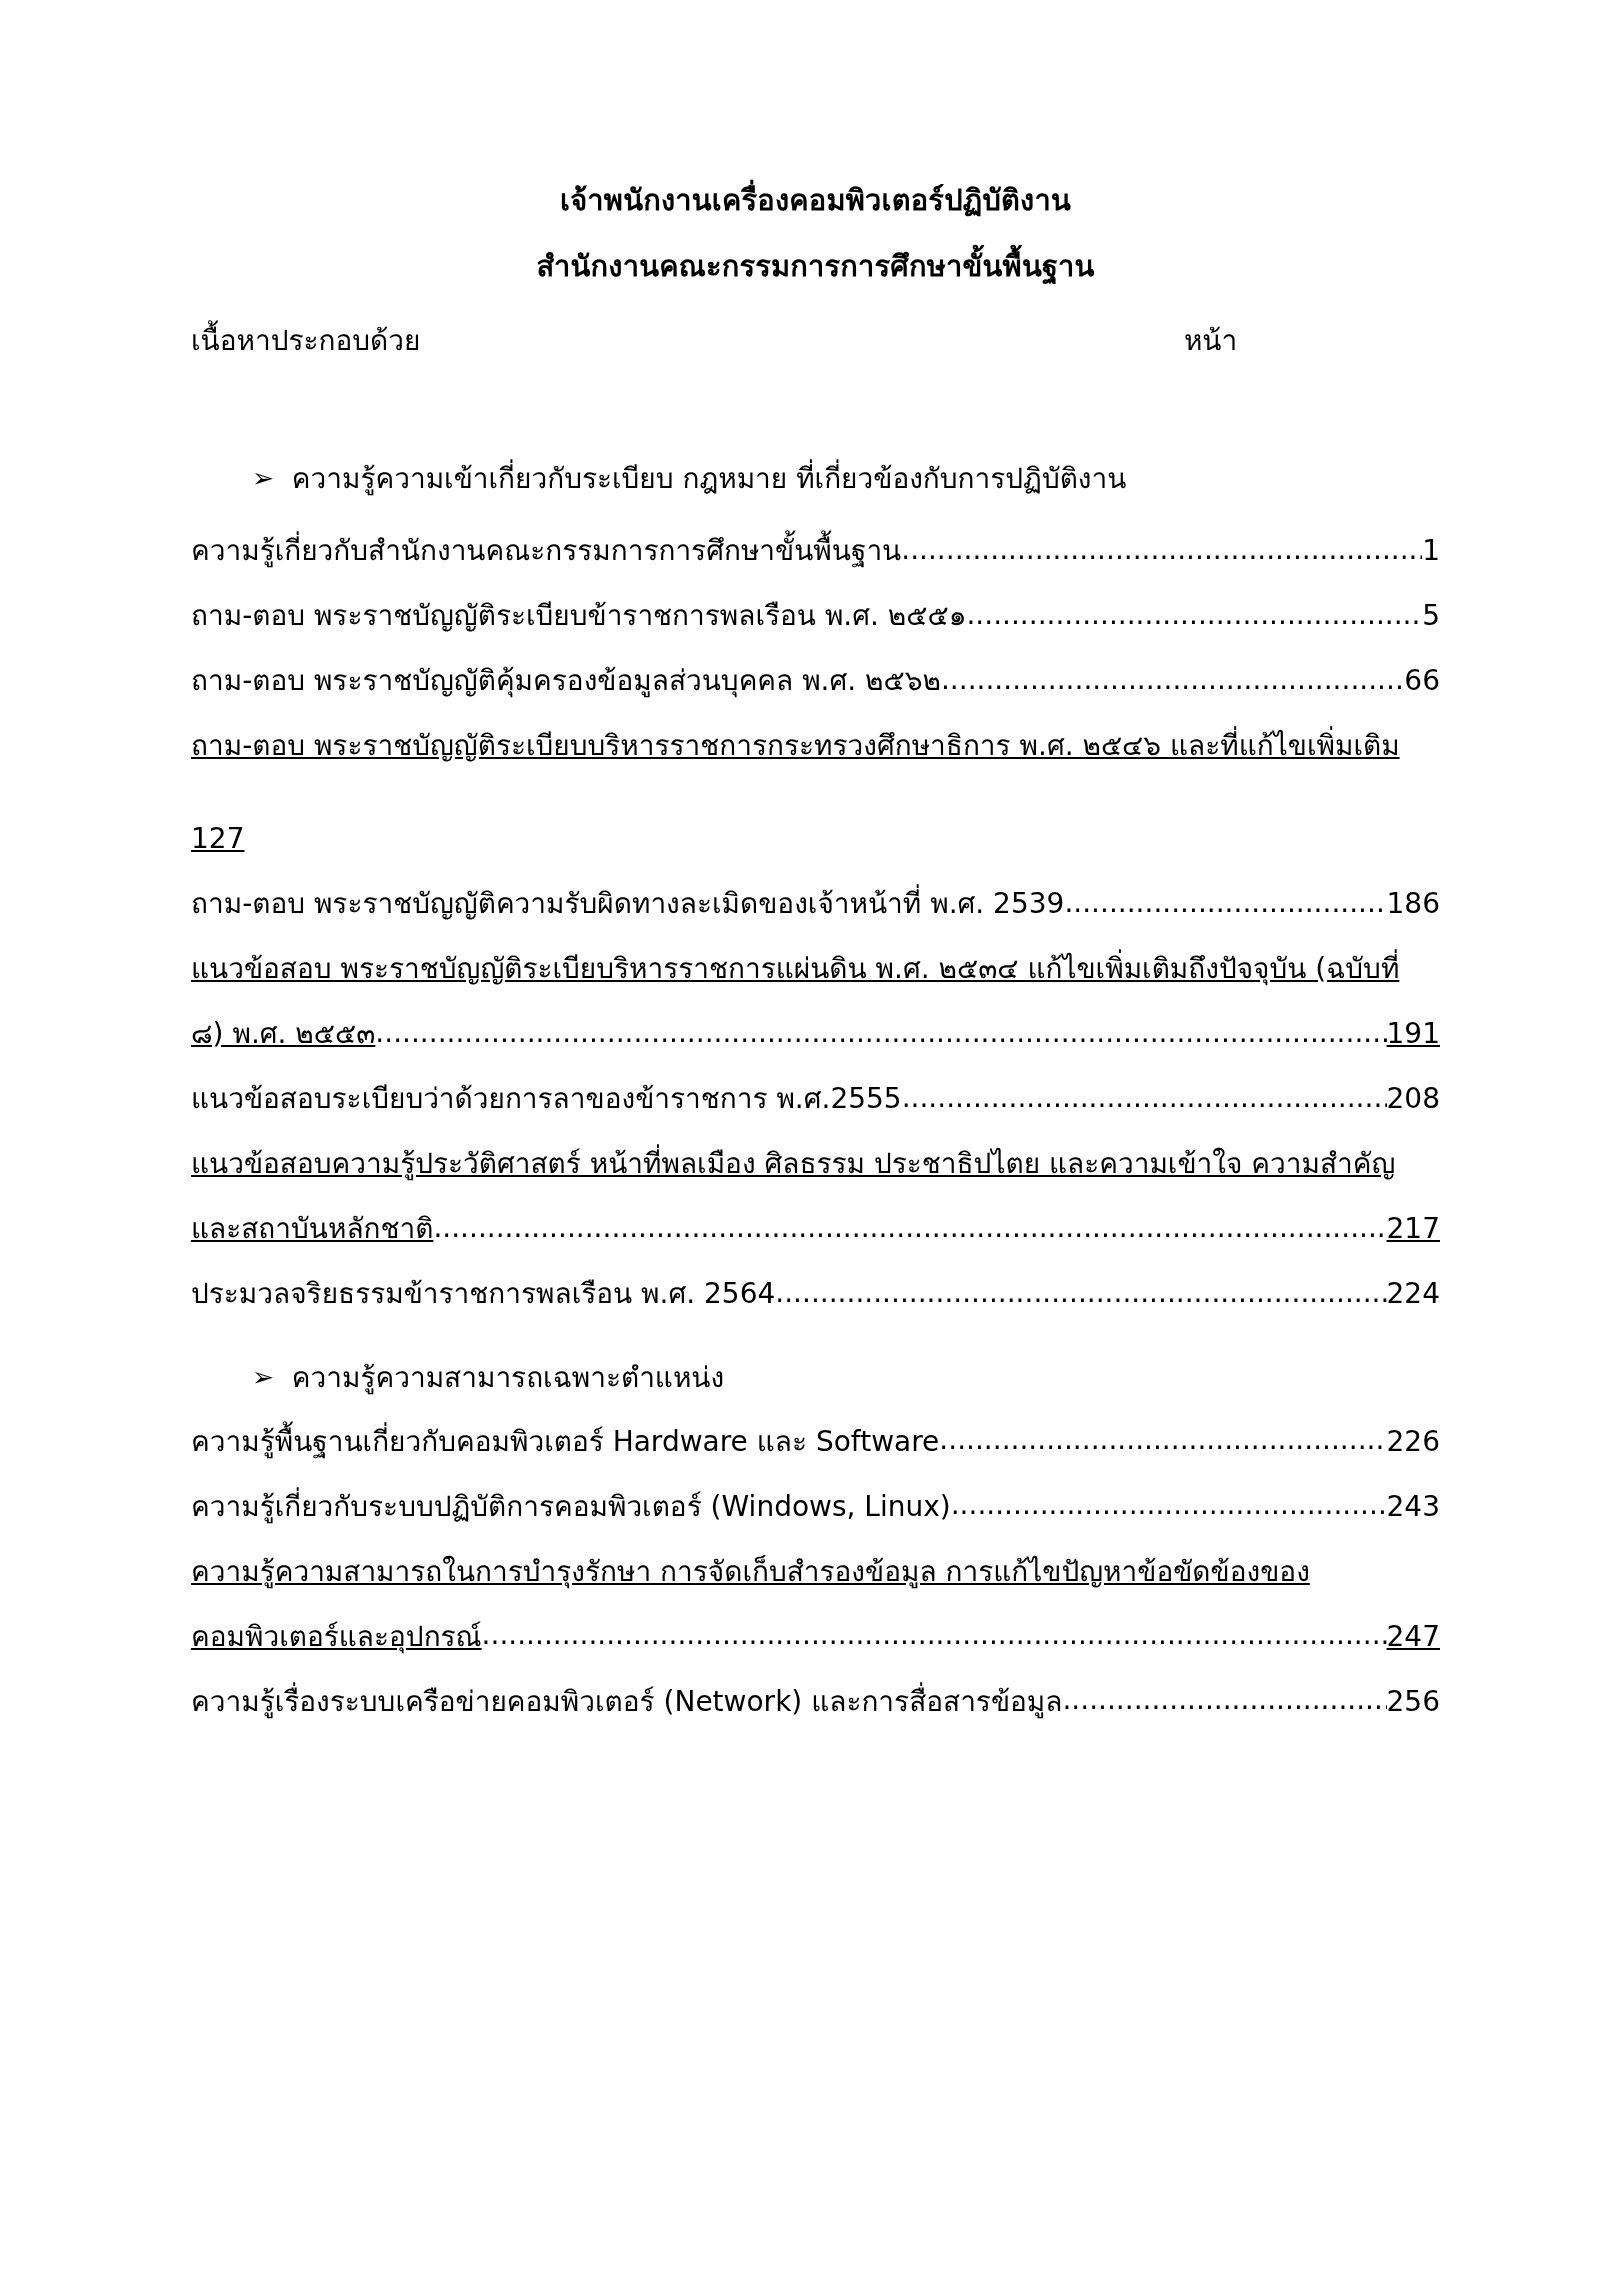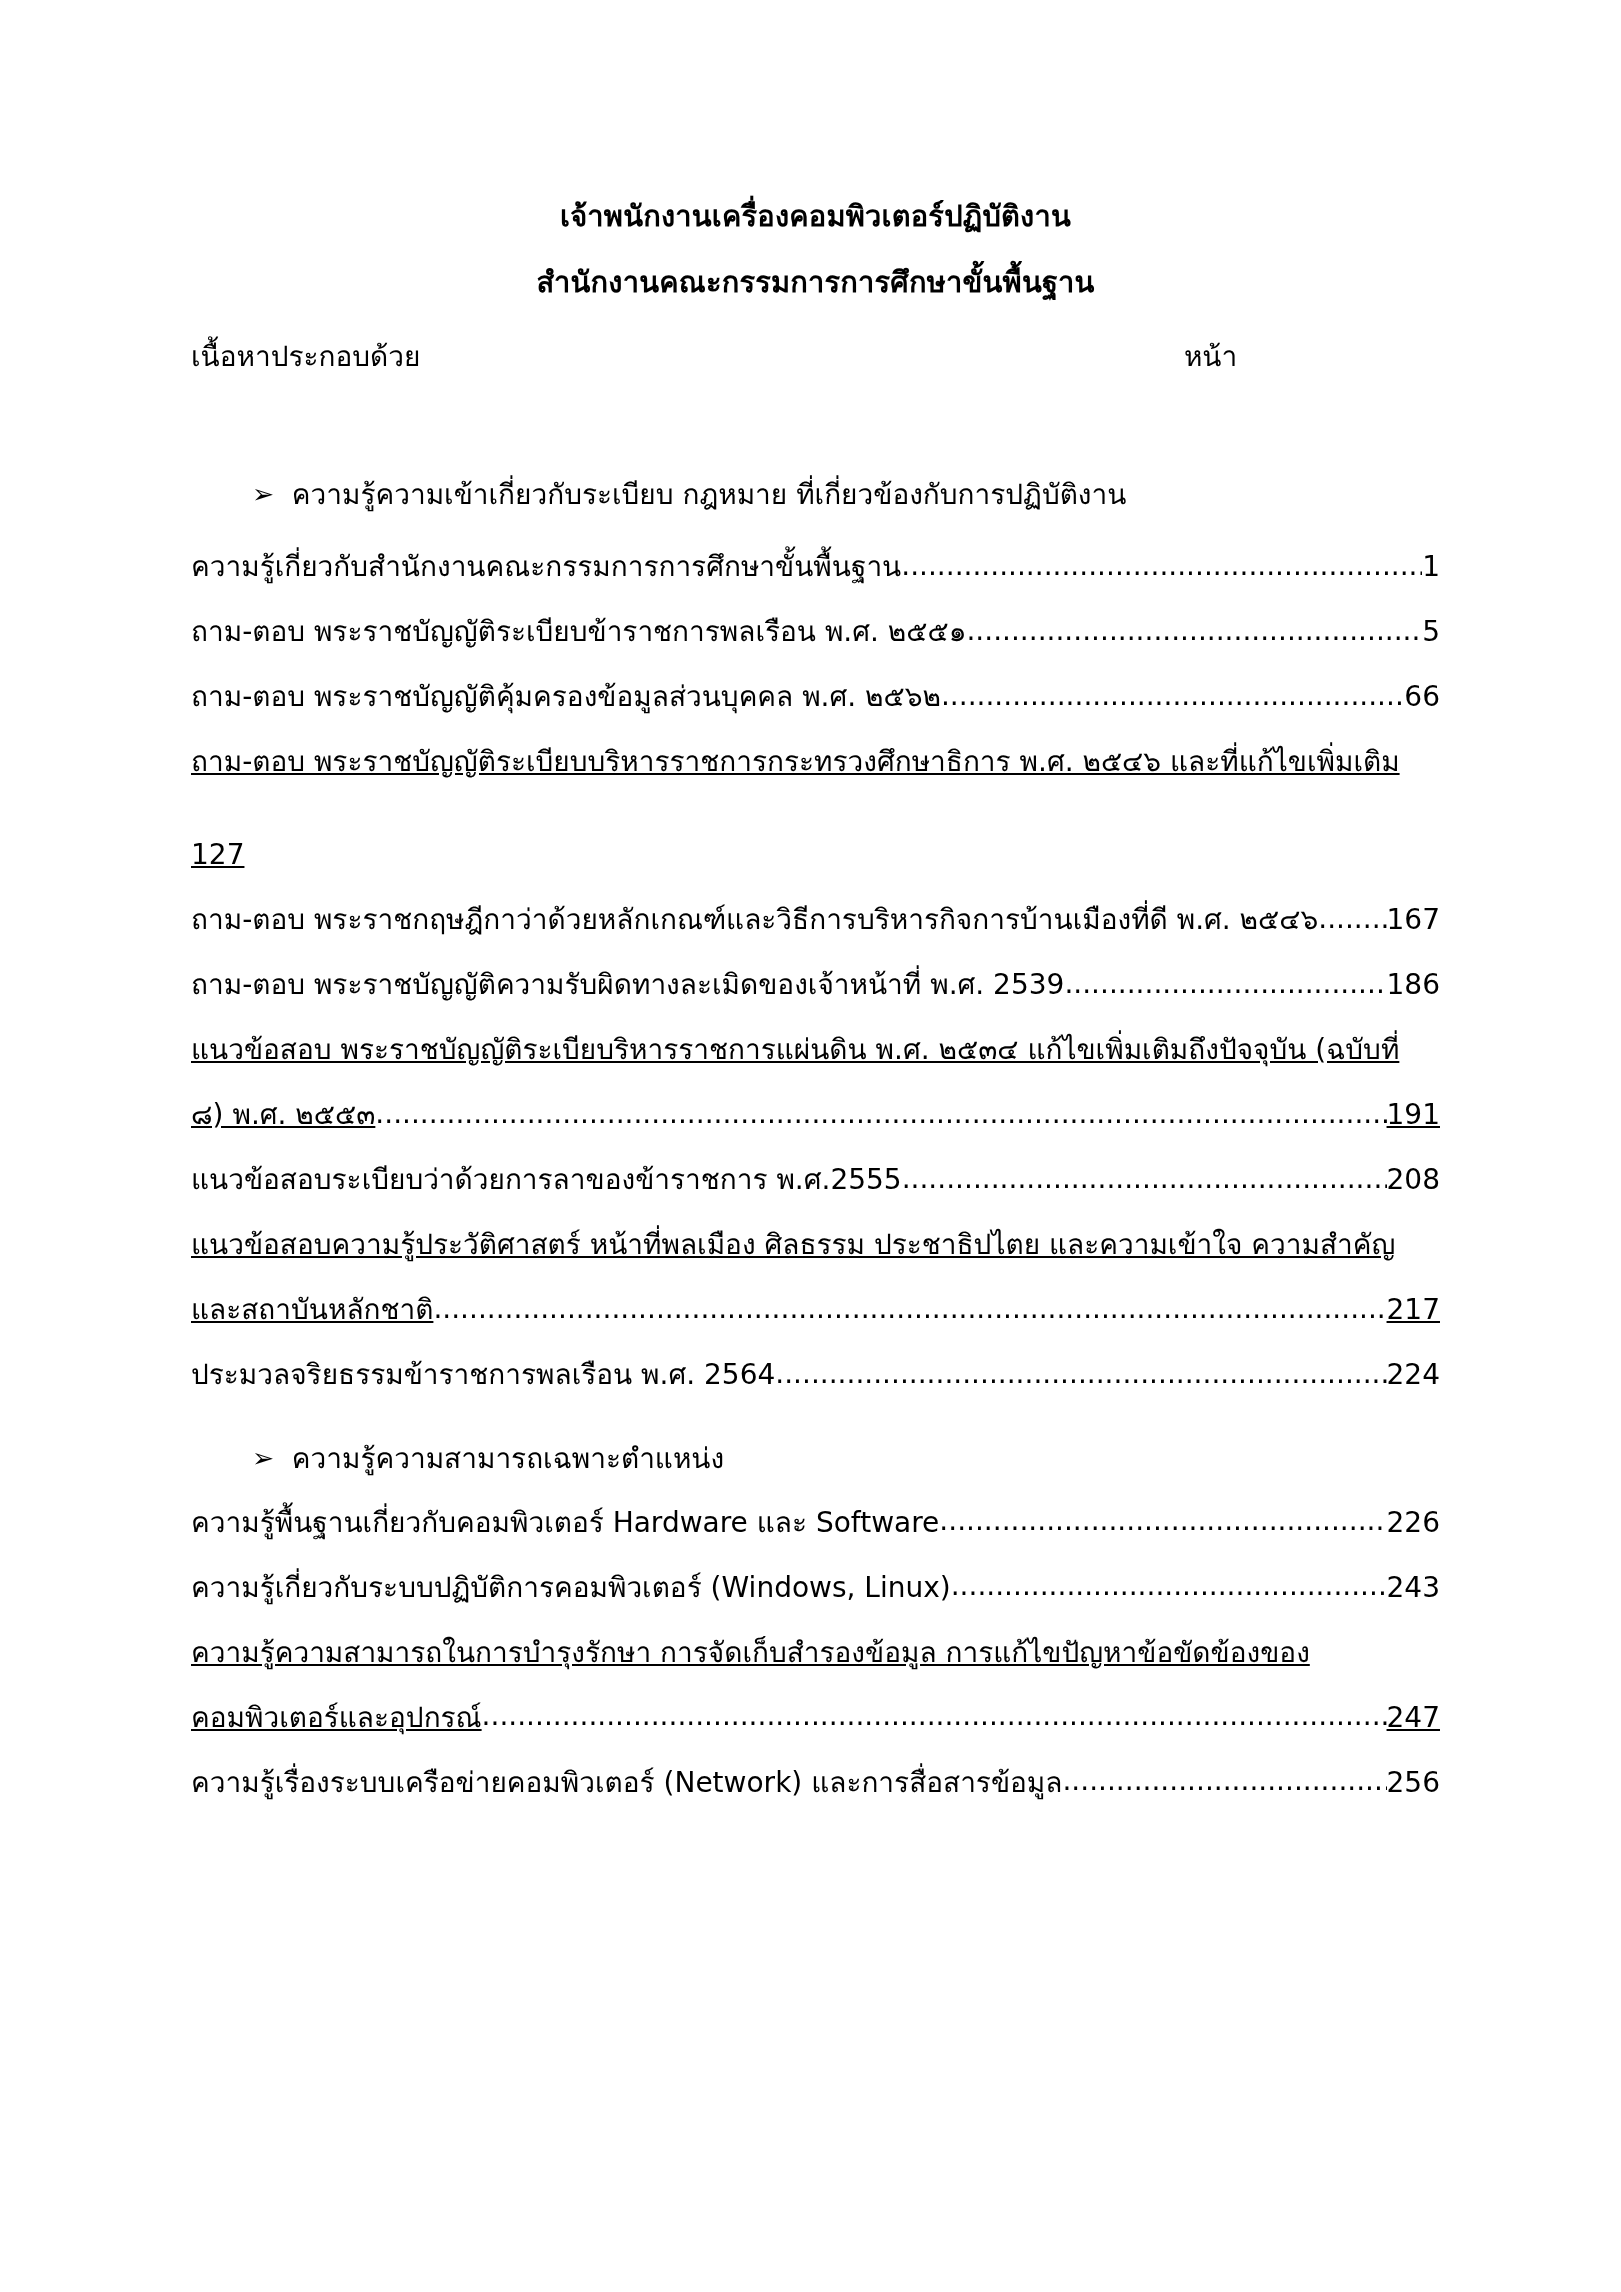--- a/index.html
+++ b/index.html
@@ -23,21 +23,21 @@
     box-sizing: border-box;
     padding: 186px 181px 0 191px;
   }
 
   
   .doc-title {
     text-align: center;
     font-size: 29px;
     line-height: 1.0;
     letter-spacing: 0.2px;
-    margin: 16px 0 37px 0;
+    margin: 0 0 37px 0;
   }
   .doc-title .line2 {
     display: block;
     margin-top: 37px;
   }
 
   .meta-row {
     display: flex;
     justify-content: space-between;
     align-items: center;
@@ -179,27 +179,20 @@
     </div>
 
     <div class="toc-entry two-line">
       <div class="plain-line">ถาม-ตอบ พระราชบัญญัติระเบียบบริหารราชการกระทรวงศึกษาธิการ พ.ศ. ๒๕๔๖ และที่แก้ไขเพิ่มเติม</div>
       <div class="cont-line">
         <span class="leader"></span>
         <span class="page-num">127</span>
       </div>
     </div>
 
-    <div class="toc-entry">
-      <div class="entry-line">
-        <span class="entry-text">ถาม-ตอบ พระราชกฤษฎีกาว่าด้วยหลักเกณฑ์และวิธีการบริหารกิจการบ้านเมืองที่ดี พ.ศ. ๒๕๔๖</span>
-        <span class="leader"></span>
-        <span class="page-num">167</span>
-      </div>
-    </div>
 
     <div class="toc-entry">
       <div class="entry-line">
         <span class="entry-text">ถาม-ตอบ พระราชบัญญัติความรับผิดทางละเมิดของเจ้าหน้าที่ พ.ศ. 2539</span>
         <span class="leader"></span>
         <span class="page-num">186</span>
       </div>
     </div>
 
     <div class="toc-entry two-line">

